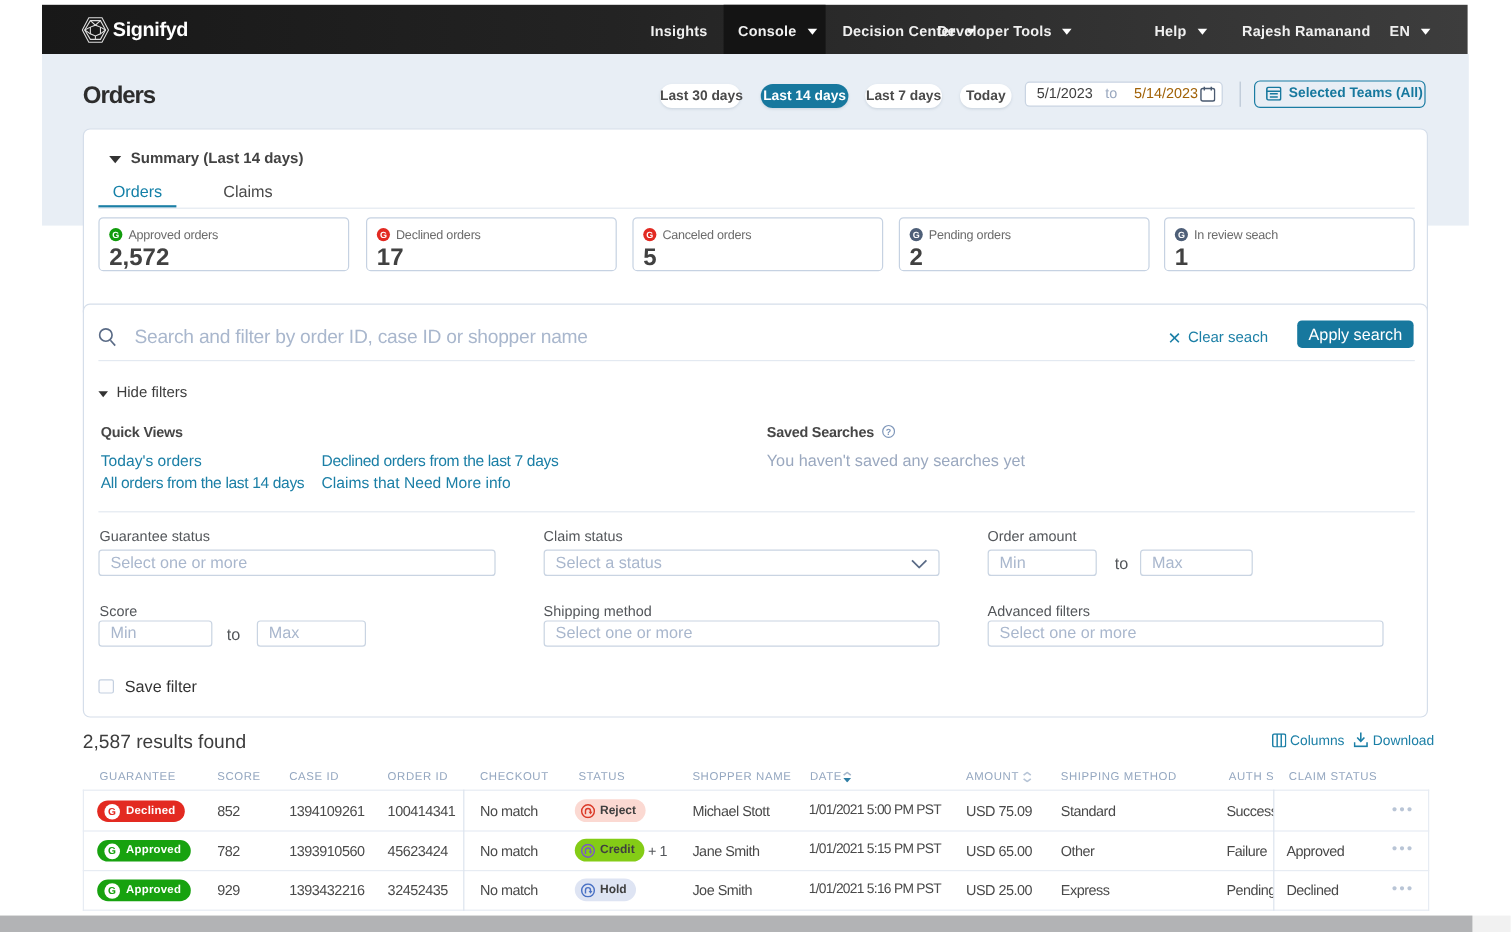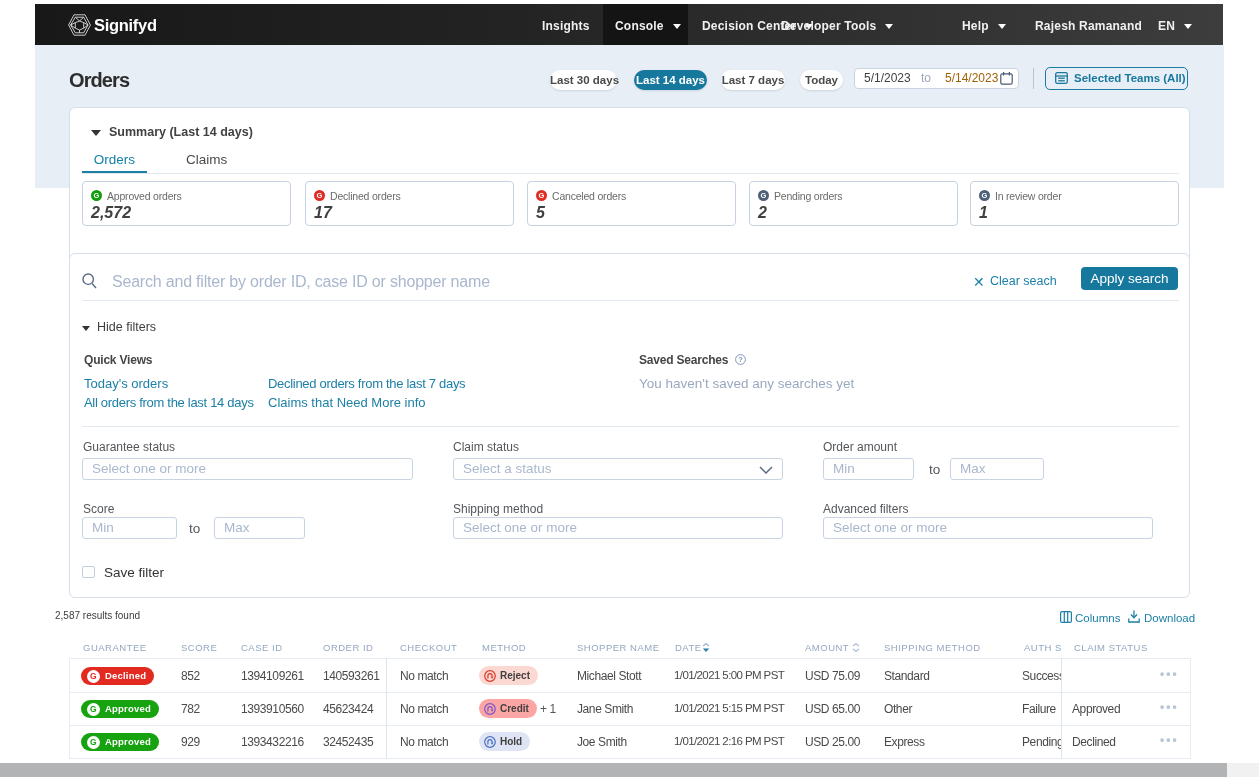--- a/index.html
+++ b/index.html
@@ -20,21 +20,21 @@
 #teamsbtn { left:1045px; top:67px; width:143px; height:23px; border:1.5px solid #1a7ca3; border-radius:5px; color:#17789e; font-size:11.5px; font-weight:700; line-height:20px; background:#fff0; white-space:nowrap; }
 
 .card { position:absolute; left:69px; width:1121px; background:#fff; border:1px solid #d5deea; border-radius:6px; }
 #sumcard { top:107px; height:159px; }
 #searchcard { top:253px; height:345px; }
 .tri-dn { display:inline-block; width:0; height:0; border-left:5px solid transparent; border-right:5px solid transparent; border-top:6px solid #333; margin-right:8px; }
 .b { font-weight:700; color:#424242; }
 .teal { color:#1b7fa6; }
 .statbox { position:absolute; top:73px; width:209px; height:45px; border:1px solid #c6d2e2; border-radius:4px; }
 .statbox .lbl { position:absolute; left:24px; top:8px; font-size:10.5px; letter-spacing:-0.2px; color:#6b6b6b; }
-.statbox .val { position:absolute; left:8px; top:22px; font-size:16px; font-weight:700; color:#414141;font-style:italic; }
+.statbox .val { position:absolute; left:8px; top:22px; font-size:20px; font-weight:700; color:#414141; }
 .seal { position:absolute; left:8px; top:8px; width:11px; height:11px; border-radius:50%; color:#fff; font-size:7.5px; font-weight:700; text-align:center; line-height:11px; }
 
 .inlabel { position:absolute; font-size:12px; color:#53565a; }
 .input { position:absolute; height:22px; border:1px solid #c9d4e2; border-radius:3px; background:#fff; font-size:13.5px; color:#a9b7cd; line-height:20px; padding-left:9px; }
 
 .th { position:absolute; top:642px; font-size:9.5px; font-weight:400; letter-spacing:.5px; color:#94a7c0; }
 .td { position:absolute; font-size:12px; letter-spacing:-0.4px; color:#4a4a4a; white-space:nowrap; }
 .row-line { position:absolute; left:69px; width:1122px; height:1px; background:#e7ecf3; }
 .badge { position:absolute; height:18px; border-radius:9.5px; color:#fff; font-size:9.5px; font-weight:700; letter-spacing:.2px; line-height:18px; padding:0 8px 0 24px; white-space:nowrap; }
 .badge .seal2 { position:absolute; left:6px; top:2.5px; width:13px; height:13px; background:#fff; border-radius:50%; font-size:8.5px; font-weight:700; text-align:center; line-height:13px; }
@@ -118,21 +118,21 @@
       <span class="lbl">Canceled orders</span>
       <span class="val">5</span>
     </div>
   <div class="statbox" style="left:679px">
       <span class="seal" style="background:#4e5f78">G</span>
       <span class="lbl">Pending orders</span>
       <span class="val">2</span>
     </div>
   <div class="statbox" style="left:900px">
       <span class="seal" style="background:#4e5f78">G</span>
-      <span class="lbl">In review order</span>
+      <span class="lbl">In review seach</span>
       <span class="val">1</span>
     </div>
 </div>
 
 <div id="searchcard" class="card">
   <svg style="position:absolute;left:12px;top:19px" width="15" height="16" viewBox="0 0 15 16">
     <circle cx="6.2" cy="6.2" r="5.2" fill="none" stroke="#5a6b86" stroke-width="1.4"></circle>
     <line x1="10" y1="10.5" x2="14" y2="15" stroke="#5a6b86" stroke-width="1.4"></line>
   </svg>
   <div class="abs" style="left:42px;top:19px;font-size:16px;letter-spacing:-0.2px;color:#a9b7cd">Search and filter by order ID, case ID or shopper name</div>
@@ -173,21 +173,21 @@
   <div class="input" style="left:144px;top:263px;width:91px">Max</div>
   <div class="inlabel" style="left:383px;top:248px">Shipping method</div>
   <div class="input" style="left:383px;top:263px;width:330px">Select one or more</div>
   <div class="inlabel" style="left:753px;top:248px">Advanced filters</div>
   <div class="input" style="left:753px;top:263px;width:330px">Select one or more</div>
 
   <div class="abs" style="left:12px;top:311.5px;width:12.5px;height:12.5px;border:1px solid #c3cfdf;border-radius:2px;background:#fdfdfe"></div>
   <div class="abs" style="left:34px;top:311px;font-size:13.5px;color:#333">Save filter</div>
 </div>
 
-<div class="abs" style="left:55px;top:610px;font-size:10px;color:#3d3d3d">2,587 results found</div>
+<div class="abs" style="left:69px;top:610px;font-size:16px;color:#3d3d3d">2,587 results found</div>
 <svg style="position:absolute;left:1060px;top:611px" width="12" height="12" viewBox="0 0 12 12">
   <g fill="none" stroke="#1b7fa6" stroke-width="1.2">
     <rect x="0.6" y="0.6" width="10.8" height="10.8" rx="1.5"></rect>
     <line x1="4.3" y1="0.6" x2="4.3" y2="11.4"></line>
       <line x1="7.7" y1="0.6" x2="7.7" y2="11.4"></line>
   </g>
 </svg>
 <div class="abs teal" style="left:1075px;top:612px;font-size:11.5px">Columns</div>
 <svg style="position:absolute;left:1128px;top:610px" width="12" height="13" viewBox="0 0 12 13">
   <g fill="none" stroke="#1b7fa6" stroke-width="1.3">
@@ -196,21 +196,21 @@
       <path d="M0.8,8.5 L0.8,12 L11.2,12 L11.2,8.5"></path>
   </g>
 </svg>
 <div class="abs teal" style="left:1144px;top:612px;font-size:11.5px">Download</div>
 
 <div class="th" style="left:83px">GUARANTEE</div>
 <div class="th" style="left:181px">SCORE</div>
 <div class="th" style="left:241px">CASE ID</div>
 <div class="th" style="left:323px">ORDER ID</div>
 <div class="th" style="left:400px">CHECKOUT</div>
-<div class="th" style="left:482px">METHOD</div>
+<div class="th" style="left:482px">STATUS</div>
 <div class="th" style="left:577px">SHOPPER NAME</div>
 <div class="th" style="left:675px">DATE</div>
 <svg style="position:absolute;left:702px;top:643px" width="8" height="9" viewBox="0 0 8 9">
     <polyline points="1,3 4,0.7 7,3" fill="none" stroke="#a8b8cc" stroke-width="1.4"></polyline>
     <polygon points="0.8,5.4 7.2,5.4 4,9" fill="#2e7ea5"></polygon>
   </svg>
 <div class="th" style="left:805px">AMOUNT</div>
 <svg style="position:absolute;left:852px;top:643px" width="8" height="9" viewBox="0 0 8 9">
     <polyline points="1,3 4,0.7 7,3" fill="none" stroke="#b6c4d6" stroke-width="1.4"></polyline>
     <polyline points="1,6 4,8.3 7,6" fill="none" stroke="#b6c4d6" stroke-width="1.4"></polyline>
@@ -224,41 +224,41 @@
 <div class="row-line" style="top:725px"></div>
 <div class="row-line" style="top:758px"></div>
 <div class="abs" style="left:69px;top:658px;width:1px;height:101px;background:#e7ecf3"></div>
 <div class="abs" style="left:1190px;top:658px;width:1px;height:101px;background:#e7ecf3"></div>
 <div class="abs" style="left:386px;top:658px;width:1px;height:101px;background:#dde4ee"></div>
 <div class="abs" style="left:1061px;top:658px;width:1px;height:101px;background:#dde4ee"></div>
 
 <div class="badge" style="left:81px;top:667px;background:#e32a21"><span class="seal2" style="color:#e22a22">G</span>Declined</div>
 <div class="td" style="left:181px;top:669px">852</div>
 <div class="td" style="left:241px;top:669px">1394109261</div>
-<div class="td" style="left:323px;top:669px">140593261</div>
+<div class="td" style="left:323px;top:669px">100414341</div>
 <div class="td" style="left:400px;top:669px">No match</div>
 <div class="rchip" style="left:479px;top:666px;background:#fbd9d2">
   <svg width="12" height="12" viewBox="0 0 12 12">
       <circle cx="6" cy="6" r="5.3" fill="none" stroke="#da3a28" stroke-width="1.2"></circle>
       <path d="M3.9,8.6 L3.9,5.8 A2.1,2.1 0 0 1 8.1,5.8 L8.1,6.6" fill="none" stroke="#da3a28" stroke-width="1.2"></path>
       <polygon points="6.5,6.4 9.7,6.4 8.1,8.7" fill="#da3a28"></polygon>
     </svg>Reject</div>
 <div class="td" style="left:577px;top:669px">Michael Stott</div>
 <div class="td" style="left:674px;top:669px;font-size:11.5px;letter-spacing:-0.6px">1/01/2021 5:00 PM PST</div>
 <div class="td" style="left:805px;top:669px">USD 75.09</div>
 <div class="td" style="left:884px;top:669px">Standard</div>
 <div class="td" style="left:1022px;top:669px;width:39px;overflow:hidden">Success</div>
 <div class="td" style="left:1160px;top:667px;color:#b9c5d6;font-weight:700;letter-spacing:2px">•••</div>
 
 <div class="badge" style="left:81px;top:700px;background:#17a20f"><span class="seal2" style="color:#17a20f">G</span>Approved</div>
 <div class="td" style="left:181px;top:702px">782</div>
 <div class="td" style="left:241px;top:702px">1393910560</div>
 <div class="td" style="left:323px;top:702px">45623424</div>
 <div class="td" style="left:400px;top:702px">No match</div>
-<div class="rchip" style="left:479px;top:699px;background:#fca5a5">
+<div class="rchip" style="left:479px;top:699px;background:#84cc16">
   <svg width="12" height="12" viewBox="0 0 12 12">
       <circle cx="6" cy="6" r="5.3" fill="none" stroke="#7a57c8" stroke-width="1.2"></circle>
       <path d="M3.9,8.6 L3.9,5.8 A2.1,2.1 0 0 1 8.1,5.8 L8.1,6.6" fill="none" stroke="#7a57c8" stroke-width="1.2"></path>
       <polygon points="6.5,6.4 9.7,6.4 8.1,8.7" fill="#7a57c8"></polygon>
     </svg>Credit</div>
 <div class="td" style="left:540px;top:702px;color:#53565a">+ 1</div>
 <div class="td" style="left:577px;top:702px">Jane Smith</div>
 <div class="td" style="left:674px;top:702px;font-size:11.5px;letter-spacing:-0.6px">1/01/2021 5:15 PM PST</div>
 <div class="td" style="left:805px;top:702px">USD 65.00</div>
 <div class="td" style="left:884px;top:702px">Other</div>
@@ -271,21 +271,21 @@
 <div class="td" style="left:241px;top:735px">1393432216</div>
 <div class="td" style="left:323px;top:735px">32452435</div>
 <div class="td" style="left:400px;top:735px">No match</div>
 <div class="rchip" style="left:479px;top:732px;background:#dee4f3">
   <svg width="12" height="12" viewBox="0 0 12 12">
       <circle cx="6" cy="6" r="5.3" fill="none" stroke="#4a71c4" stroke-width="1.2"></circle>
       <path d="M3.9,8.6 L3.9,5.8 A2.1,2.1 0 0 1 8.1,5.8 L8.1,6.6" fill="none" stroke="#4a71c4" stroke-width="1.2"></path>
       <polygon points="6.5,6.4 9.7,6.4 8.1,8.7" fill="#4a71c4"></polygon>
     </svg>Hold</div>
 <div class="td" style="left:577px;top:735px">Joe Smith</div>
-<div class="td" style="left:674px;top:735px;font-size:11.5px;letter-spacing:-0.6px">1/01/2021 2:16 PM PST</div>
+<div class="td" style="left:674px;top:735px;font-size:11.5px;letter-spacing:-0.6px">1/01/2021 5:16 PM PST</div>
 <div class="td" style="left:805px;top:735px">USD 25.00</div>
 <div class="td" style="left:884px;top:735px">Express</div>
 <div class="td" style="left:1022px;top:735px;width:39px;overflow:hidden">Pending</div>
 <div class="td" style="left:1072px;top:735px">Declined</div>
 <div class="td" style="left:1160px;top:733px;color:#b9c5d6;font-weight:700;letter-spacing:2px">•••</div>
 
 <div id="scrollbar" class="abs">
     <div id="thumb"></div>
   </div>
 

